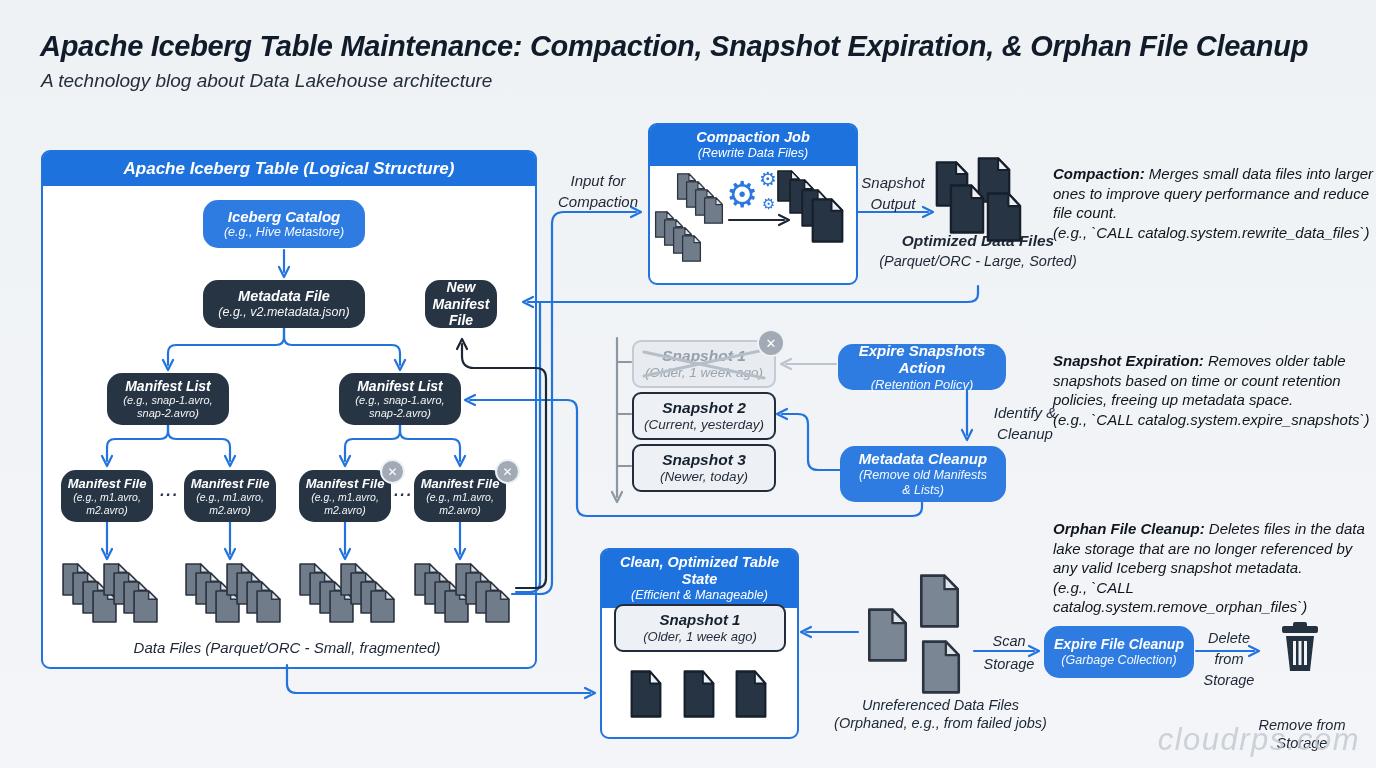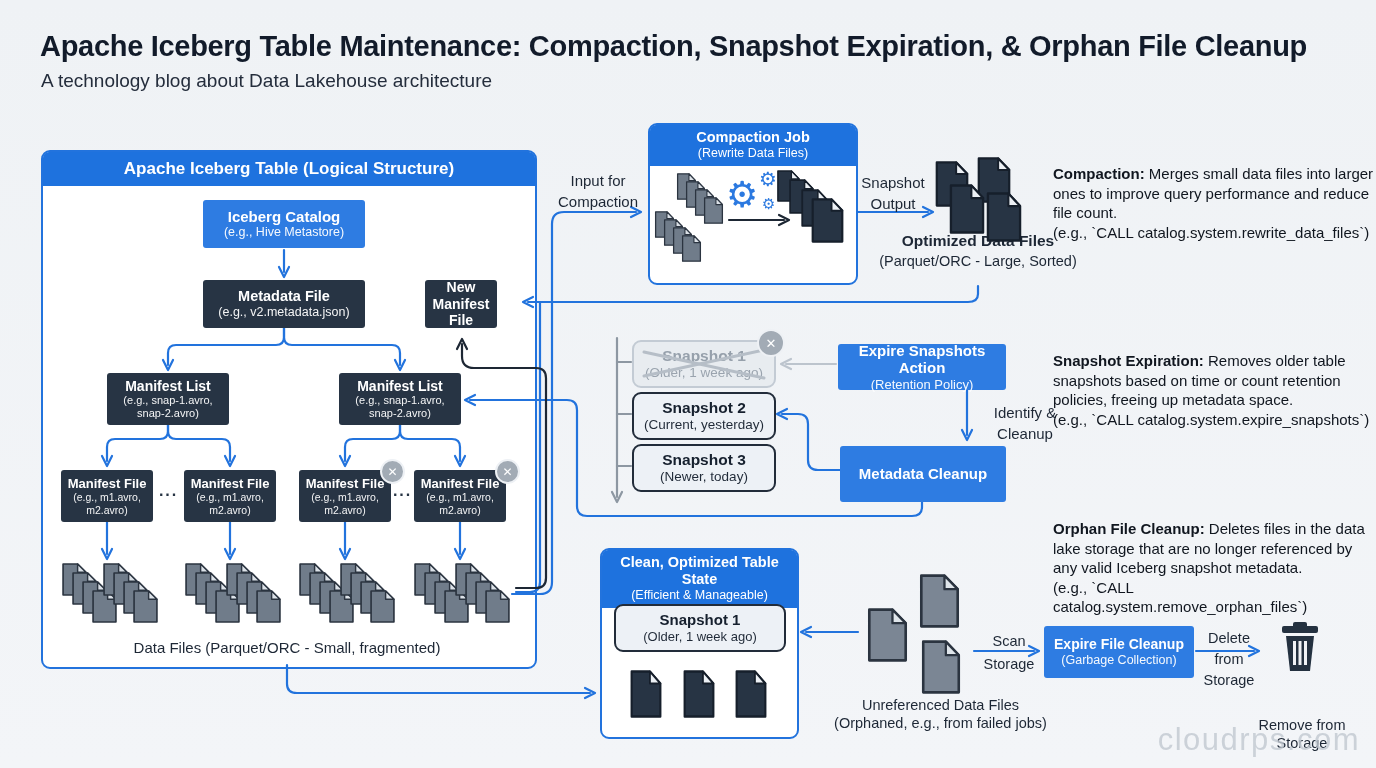--- a/index.html
+++ b/index.html
@@ -1,35 +1,35 @@
 <!DOCTYPE html>
 <html><head>
 <meta charset="utf-8">
 <style>
   html,body{margin:0;padding:0;background:#e8ebef;}
   .canvas{position:relative;width:1376px;height:768px;background:linear-gradient(180deg,#eff2f5,#f3f5f8);
-    font-family:"Liberation Sans","DejaVu Sans",sans-serif;overflow:hidden;color:#1b2433;}
+    font-family:"Liberation Sans","DejaVu Sans",sans-serif;overflow:hidden;color:#1b2433;font-style:italic;}
   .abs{position:absolute;}
   
   .panel{position:absolute;background:#ffffff;border:2px solid #2273dd;border-radius:9px;z-index:0;}
   #wires{position:absolute;left:0;top:0;width:1376px;height:768px;z-index:1;pointer-events:none;}
   .node,.lbl,#icon-layer,.hdrbar{z-index:2;}
   .badge{z-index:4;}
   
   .title{position:absolute;left:40px;top:30px;font-size:29px;font-weight:bold;color:#121b2a;letter-spacing:-.3px;}
   .subtitle{position:absolute;left:41px;top:70px;font-size:19px;color:#242d3c;}
   
   .hdrbar{position:absolute;left:0;top:0;right:0;background:#1e72de;color:#fff;text-align:center;
     border-radius:6px 6px 0 0;}
   .hdr-one{height:34px;line-height:34px;font-weight:bold;font-size:17px;}
   .hdr-two{padding:4px 2px 5px 2px;}
   .hdr-two .t{font-weight:bold;font-size:14.5px;line-height:17px;}
   .hdr-two .s{font-size:12.5px;line-height:15px;}
   
-  .node{position:absolute;border-radius:3px;display:flex;flex-direction:column;justify-content:center;
+  .node{position:absolute;border-radius:15px;display:flex;flex-direction:column;justify-content:center;
     text-align:center;line-height:1.18;}
   .blue{background:#2e7ce2;color:#fff;}
   .navy{background:#273444;color:#fff;}
   .node .t{font-weight:bold;}
   .node .s{opacity:.95;}
   .snap{background:#edf1f6;border:2px solid #222c3a;border-radius:9px;color:#16202e;}
   .snap .t{font-size:15.5px;}
   .snap .s{font-size:13.5px;}
   .snap.dead{background:#e8ecf0;border-color:#c3cbd4;color:#96a0ab;}
   .strike{position:absolute;inset:0;width:100%;height:100%;pointer-events:none;}
@@ -206,20 +206,21 @@
 
   <div class="node blue" style="left:838px;top:344px;width:168px;height:46px;">
     <div class="t" style="font-size:15px;">Expire Snapshots Action</div>
     <div class="s" style="font-size:13px;">(Retention Policy)</div>
   </div>
 
   <div class="lbl" style="left:985px;top:402px;width:80px;">Identify &amp; Cleanup</div>
 
   <div class="node blue" style="left:840px;top:446px;width:166px;height:56px;">
     <div class="t" style="font-size:15px;">Metadata Cleanup</div>
+    <div class="s" style="font-size:12.5px;padding:0 14px;">(Remove old Manifests &amp; Lists)</div>
   </div>
 
   <div class="panel" style="left:600px;top:548px;width:195px;height:187px;">
     <div class="hdrbar hdr-two">
       <div class="t">Clean, Optimized Table State</div>
       <div class="s">(Efficient &amp; Manageable)</div>
     </div>
   </div>
   <div class="node snap" style="left:614px;top:604px;width:168px;height:44px;">
     <div class="t" style="font-size:15px;">Snapshot 1</div>

